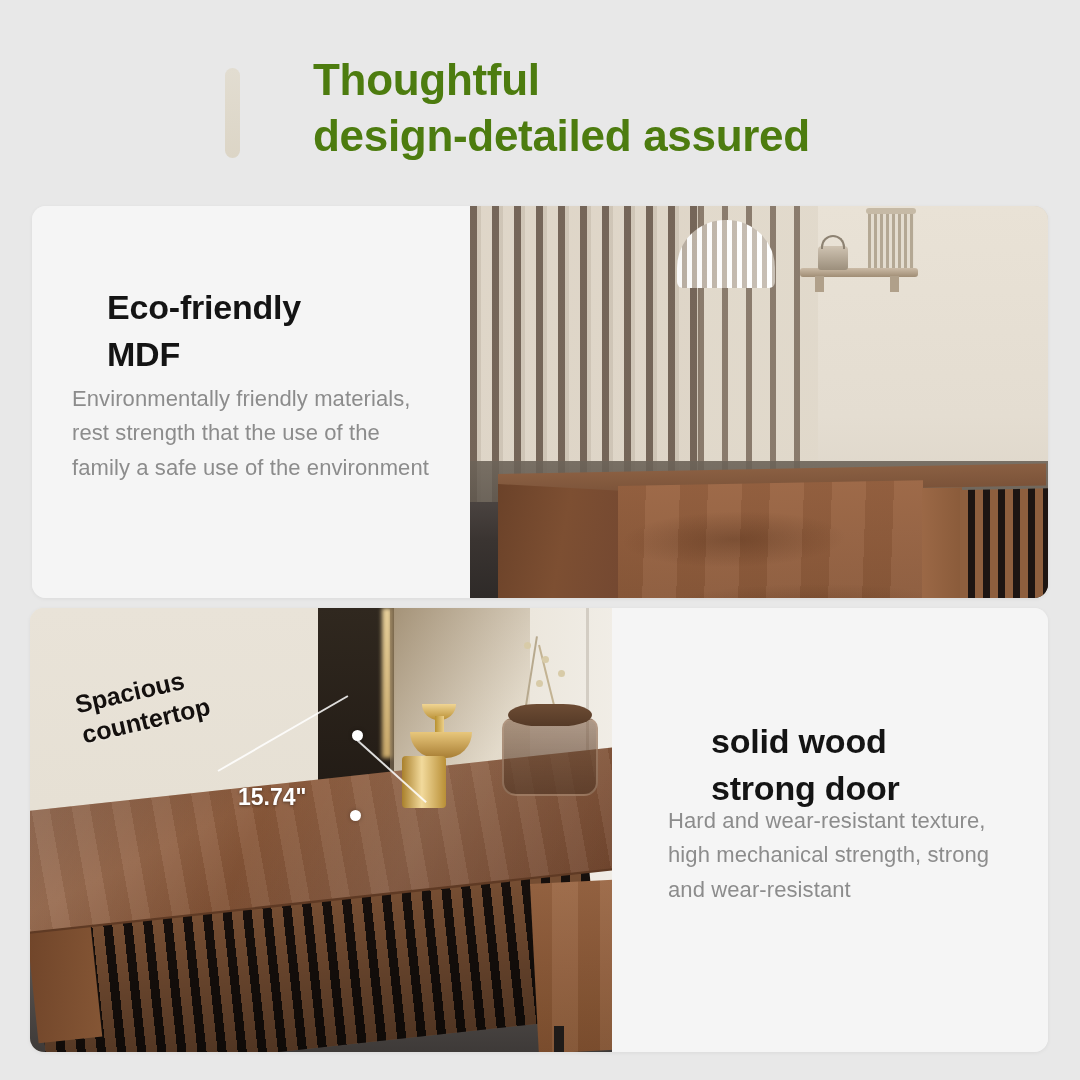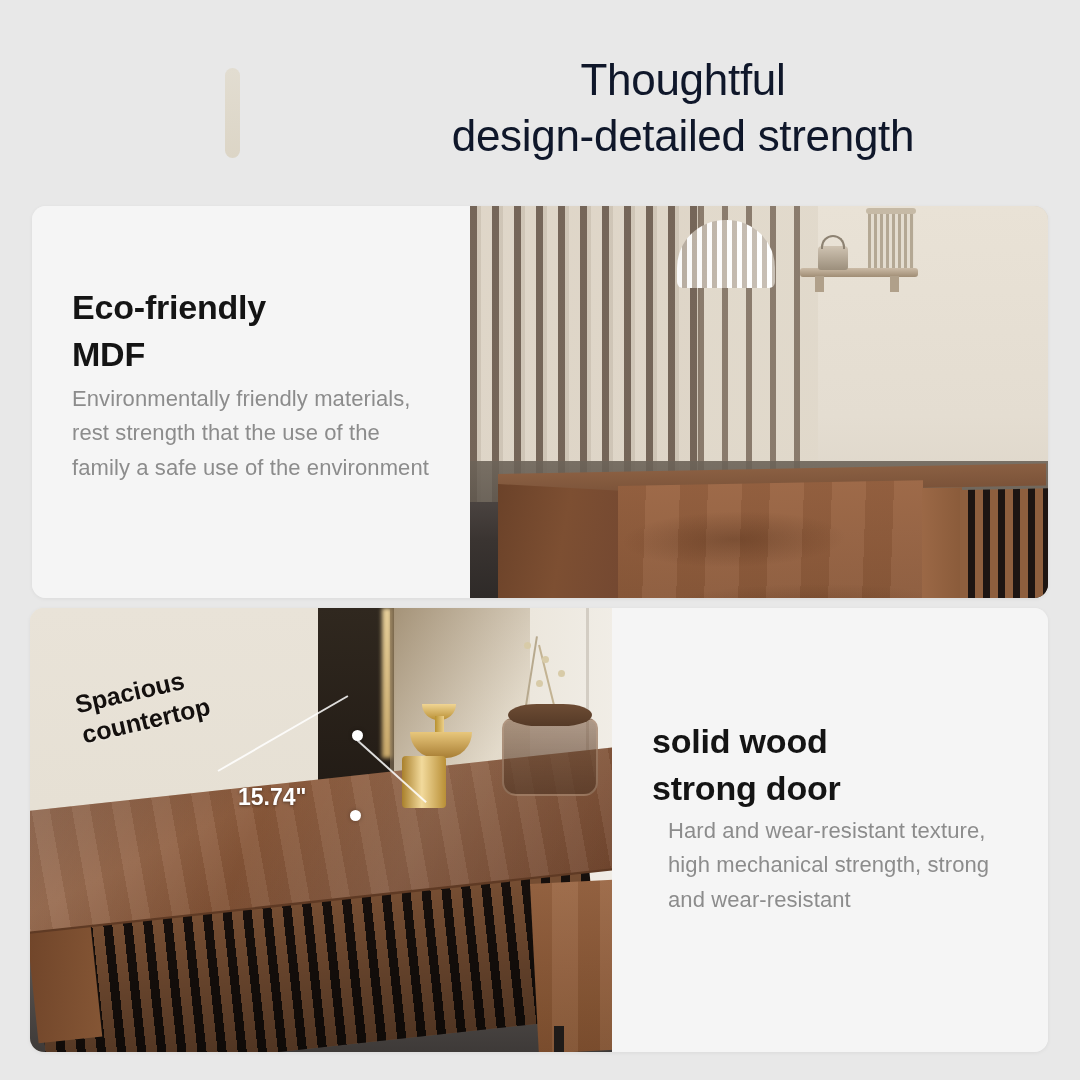--- a/index.html
+++ b/index.html
@@ -13,22 +13,22 @@
 
   
   .header { position:absolute; left:0; top:0; width:1080px; height:196px; }
   .accent-bar {
     position:absolute; left:225px; top:68px;
     width:15px; height:90px; border-radius:8px;
     background:linear-gradient(180deg,#e2ddd1,#dcd5c6);
   }
   .headline {
     position:absolute; left:313px; top:52px; width:740px;
-    font-size:44px; font-weight:400; color:#0f172a;
-    line-height:1.27; letter-spacing:-0.3px;text-align:center;
+    font-size:44px; font-weight:700; color:#4d7c0f;
+    line-height:1.27; letter-spacing:-0.3px;
   }
   .headline .l2 { display:block; }
 
   
   .panel-top {
     position:absolute; left:32px; top:206px; width:1016px; height:392px;
     border-radius:14px; overflow:hidden; background:#f4f4f4;
     box-shadow:0 1px 4px rgba(0,0,0,.06);
   }
   .panel-bottom {
@@ -41,30 +41,30 @@
   .txt-left {
     position:absolute; left:0; top:0; width:438px; height:392px;
     background:#f5f5f5; z-index:6;
   }
   .txt-right {
     position:absolute; right:0; top:0; width:436px; height:444px;
     background:#f5f5f5; z-index:6;
   }
   .card-title {
     position:absolute; font-size:34px; font-weight:700; color:#141414;
-    line-height:1.37; letter-spacing:-0.2px;
+    line-height:1.37; letter-spacing:-0.2px;margin-left:35px;
   }
   .card-body {
     position:absolute; font-size:22px; color:#8c8c8c;
     line-height:1.56; letter-spacing:0.1px;
   }
   .txt-left .card-title { left:40px; top:78px; width:360px; }
   .txt-left .card-body  { left:40px; top:176px; width:368px; }
-  .txt-right .card-title { left:40px; top:110px; width:340px; }
-  .txt-right .card-body  { left:56px; top:206px; width:350px; }
+  .txt-right .card-title { left:64px; top:110px; width:340px; }
+  .txt-right .card-body  { left:56px; top:196px; width:350px; }
 
   
   .photo1 {
     position:absolute; left:438px; top:0; width:578px; height:392px;
     overflow:hidden; background:#cfc7bb;
   }
   .p1-wall {
     position:absolute; left:0; top:0; width:578px; height:300px;
     background:linear-gradient(180deg,#e9e2d6 0%,#e4ddd1 70%,#ddd5c8 100%);
   }
@@ -288,21 +288,21 @@
     text-shadow:0 1px 3px rgba(0,0,0,.45);
   }
 </style>
 </head>
 <body>
 
 <div class="header">
   <div class="accent-bar"></div>
   <div class="headline">
     <span>Thoughtful</span>
-    <span class="l2">design-detailed strength</span>
+    <span class="l2">design-detailed assured</span>
   </div>
 </div>
 
 <div class="panel-top">
 
   <div class="txt-left">
     <div class="card-title">
       <span>Eco-friendly</span><br>
       <span>MDF</span>
     </div>

